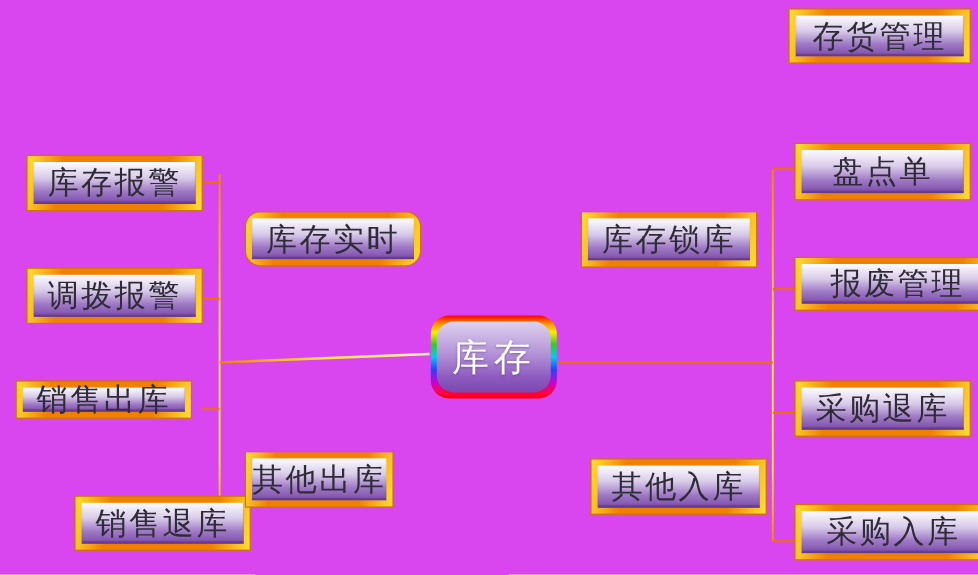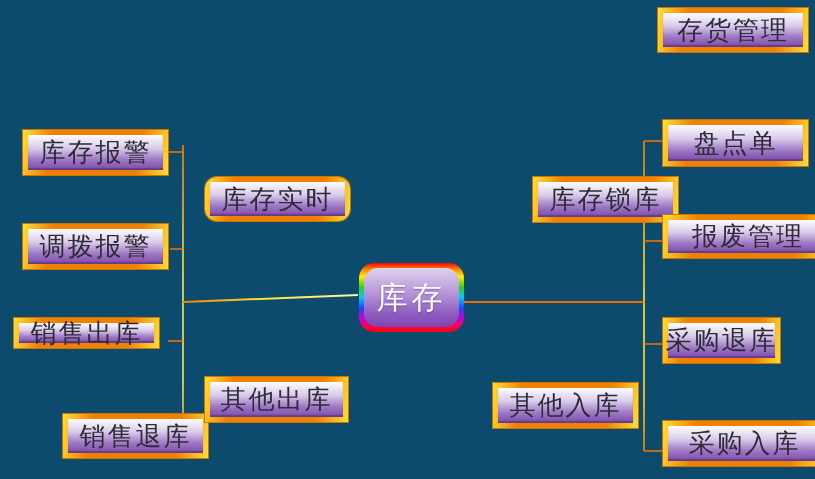--- a/index.html
+++ b/index.html
@@ -30,32 +30,32 @@
     font-size:31px;letter-spacing:4px;color:var(--center-text);
     text-shadow:0 1px 2px rgba(80,40,120,.55);white-space:nowrap;
   }
   
   .pos-inventory-mgmt{left:658px;top:8px;width:150px;height:44px;}
   .pos-stock-alert{left:23px;top:130px;width:145px;height:45px;}
   .pos-transfer-alert{left:23px;top:224px;width:145px;height:45px;}
   .pos-sales-outbound{left:14px;top:318px;width:145px;height:30px;}
   .pos-sales-return{left:23px;top:414px;width:145px;height:44px;margin-left:40px;}
   .pos-realtime-stock{left:205px;top:177px;width:145px;height:44px;border-radius:12px;}
-  .pos-other-outbound{left:205px;top:377px;width:143px;height:45px;}
-  .pos-stock-lock{left:485px;top:177px;width:145px;height:45px;margin-left:48px;}
+  .pos-other-outbound{left:205px;top:377px;width:122px;height:45px;}
+  .pos-stock-lock{left:485px;top:177px;width:145px;height:45px;}
   .pos-other-inbound{left:493px;top:383px;width:145px;height:45px;}
   .pos-stocktake-sheet{left:663px;top:120px;width:145px;height:46px;}
   .pos-scrap-mgmt{left:663px;top:215px;width:170px;height:43px;}
-  .pos-purchase-return{left:663px;top:318px;width:117px;height:45px;}
+  .pos-purchase-return{left:663px;top:318px;width:145px;height:45px;}
   .pos-purchase-inbound{left:663px;top:421px;width:163px;height:45px;}
 </style>
 </head>
 <body>
 
-<div id="canvas" style="background: #0c4a6e; text-decoration: underline;">
+<div id="canvas" style="background: #d946ef; text-decoration: underline;">
 
   <svg id="wires" width="815" height="479" viewBox="0 0 815 479">
     <defs>
       <linearGradient id="gradTrunkL" gradientUnits="userSpaceOnUse" x1="0" y1="145" x2="0" y2="443">
         <stop offset="0" stop-color="#f28500"></stop>
           <stop offset="0.45" stop-color="#ffe93a"></stop>
         <stop offset="0.8" stop-color="#ffe93a"></stop>
           <stop offset="1" stop-color="#f28500"></stop>
       </linearGradient>
       <linearGradient id="gradTrunkR" gradientUnits="userSpaceOnUse" x1="0" y1="141" x2="0" y2="451">

